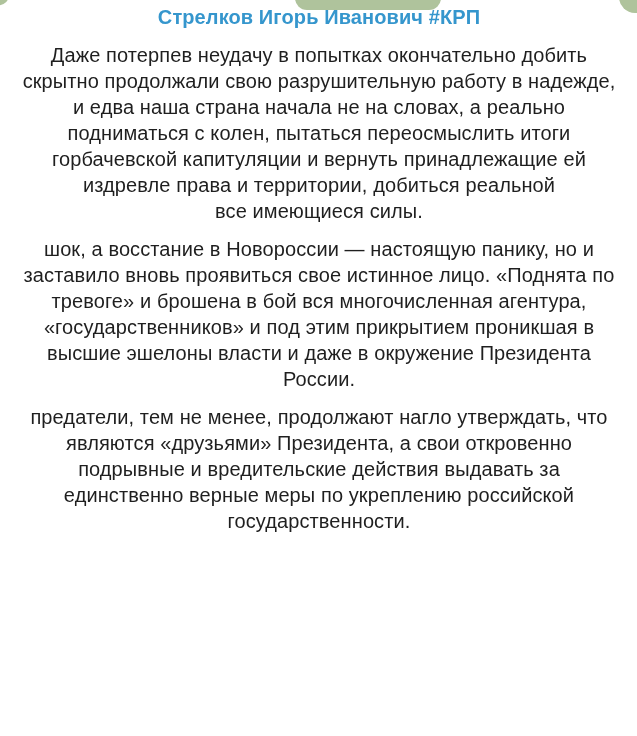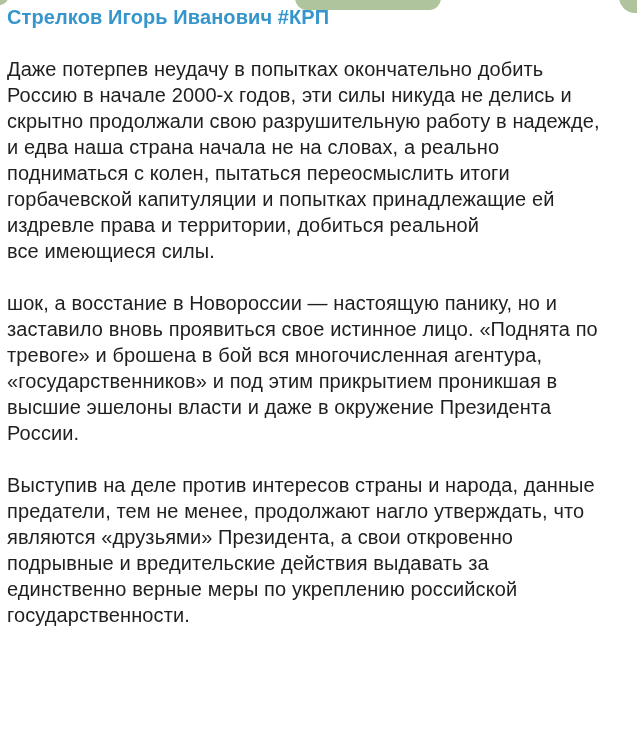--- a/index.html
+++ b/index.html
@@ -7,20 +7,21 @@
   body {
     font-family: "Liberation Sans", "DejaVu Sans", sans-serif;
     background: #ffffff;
   }
   .screen {
     position: relative;
     width: 637px;
     height: 736px;
     background: var(--background, #ffffff);
     overflow: hidden;
+    text-align: center;
   }
   
   .frag {
     position: absolute;
     background: var(--bubble-green, #afc39c);
   }
   .frag-left {
     left: -5px;
     top: -4px;
     width: 15px;
@@ -51,59 +52,57 @@
     line-height: 26px;
     letter-spacing: 0.1px;
     color: var(--text-color, #1f1f1f);
   }
   .post-header {
     font-weight: 700;
     color: var(--header-color, #3596cd);
     white-space: nowrap;
   }
   .post-header span { cursor: pointer; }
-  .paragraph { margin-top: 26px; }
+  .paragraph { margin-top: 12px; }
   .paragraph:first-of-type { margin-top: 0; }
   .line { white-space: nowrap; }
 </style>
 </head>
 <body>
 
 <div class="screen">
 
   <div class="frag frag-left"></div>
   <div class="frag frag-center"></div>
   <div class="frag frag-right"></div>
 
   <div class="post">
     <div class="post-header">
       <span>Стрелков Игорь Иванович</span>
       <span>#КРП</span>
     </div>
 
     <div class="paragraph">
         <div class="line">Даже потерпев неудачу в попытках окончательно добить</div>
-        <div class="line">Россию в начале 2000-х годов, эти силы никуда не делись и</div>
         <div class="line">скрытно продолжали свою разрушительную работу в надежде,</div>
         <div class="line">и едва наша страна начала не на словах, а реально</div>
         <div class="line">подниматься с колен, пытаться переосмыслить итоги</div>
-        <div class="line">горбачевской капитуляции и попытках принадлежащие ей</div>
+        <div class="line">горбачевской капитуляции и вернуть принадлежащие ей</div>
         <div class="line">издревле права и территории, добиться реальной</div>
         <div class="line">все имеющиеся силы.</div>
       </div>
     <div class="paragraph">
         <div class="line">шок, а восстание в Новороссии — настоящую панику, но и</div>
         <div class="line">заставило вновь проявиться свое истинное лицо. «Поднята по</div>
         <div class="line">тревоге» и брошена в бой вся многочисленная агентура,</div>
         <div class="line">«государственников» и под этим прикрытием проникшая в</div>
         <div class="line">высшие эшелоны власти и даже в окружение Президента</div>
         <div class="line">России.</div>
       </div>
     <div class="paragraph">
-        <div class="line">Выступив на деле против интересов страны и народа, данные</div>
         <div class="line">предатели, тем не менее, продолжают нагло утверждать, что</div>
         <div class="line">являются «друзьями» Президента, а свои откровенно</div>
         <div class="line">подрывные и вредительские действия выдавать за</div>
         <div class="line">единственно верные меры по укреплению российской</div>
         <div class="line">государственности.</div>
       </div>
   </div>
 
 </div>
 

